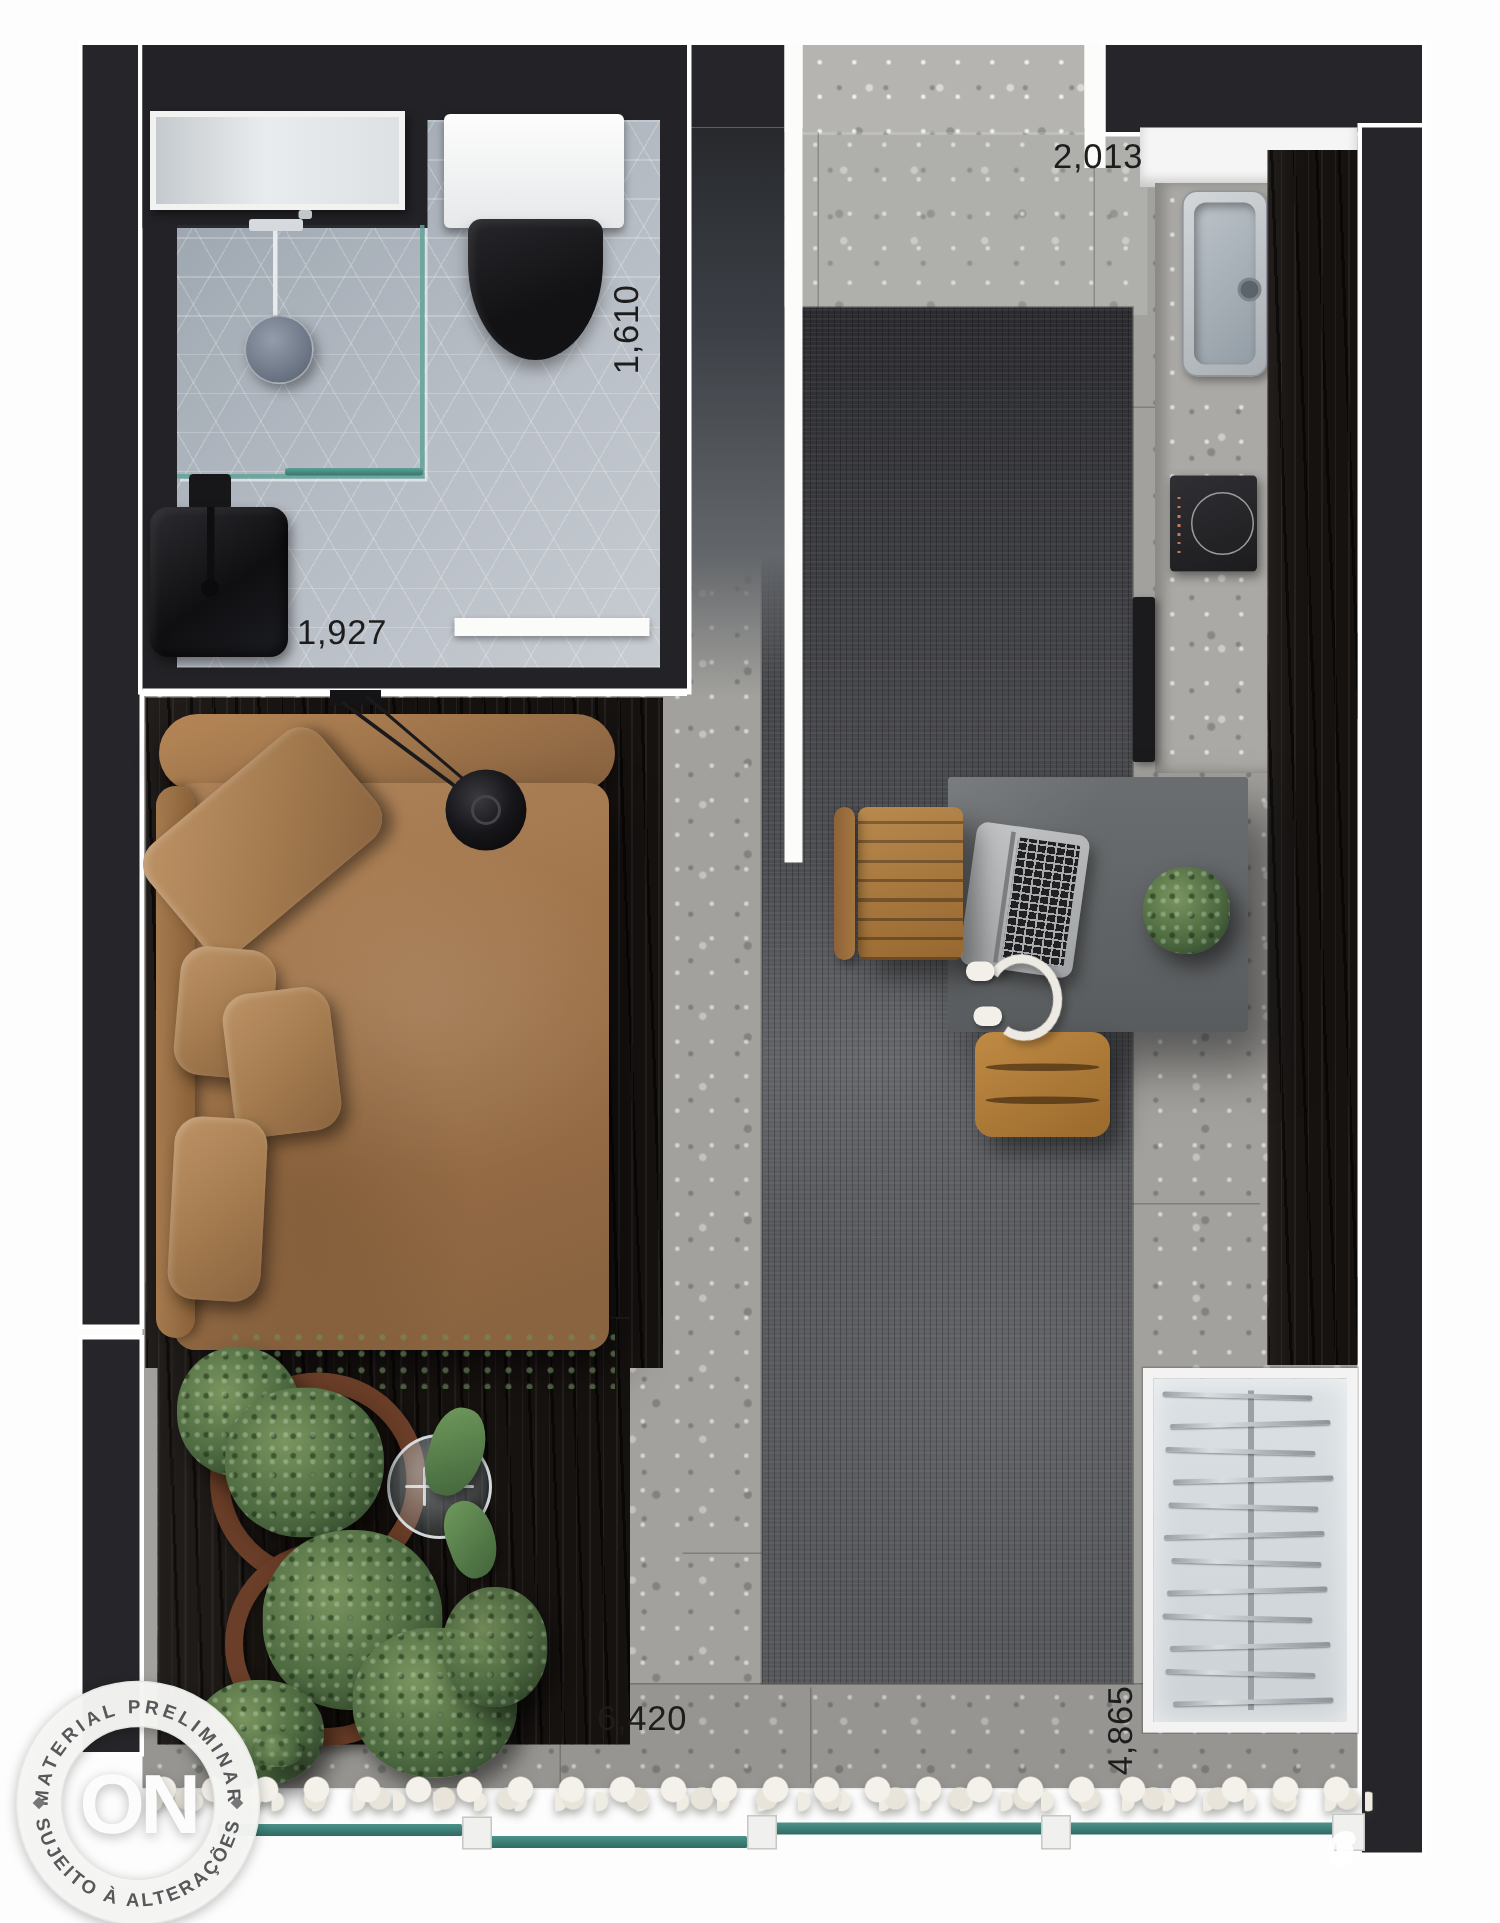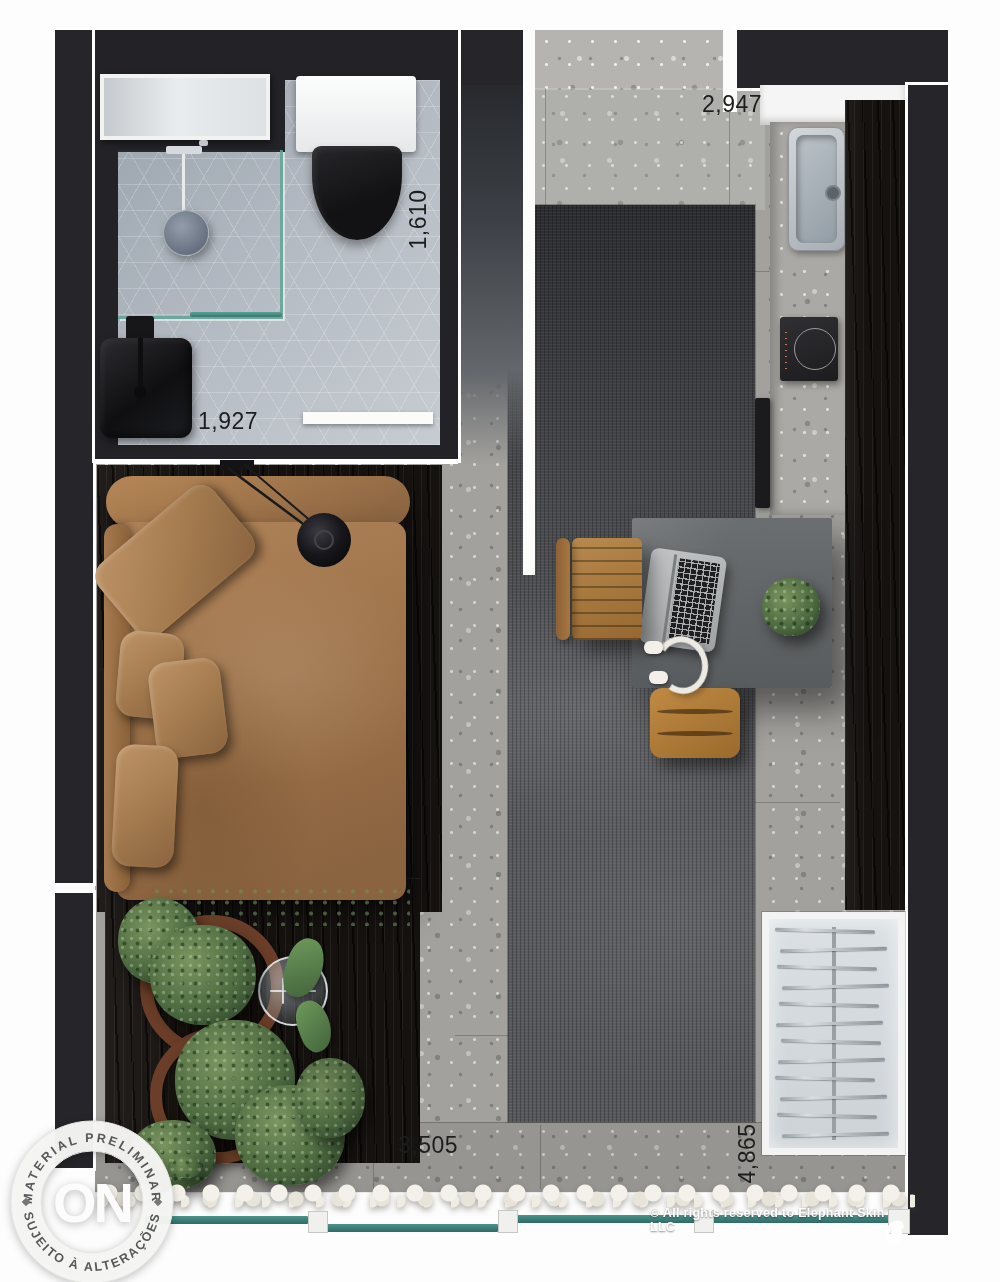--- a/index.html
+++ b/index.html
@@ -288,27 +288,26 @@
 
   <div class="abs curtain" style="left:100px;top:1184px;width:815px;height:30px;"></div>
   <div class="abs gbar" style="left:145px;top:1216px;width:163px;"></div>
   <div class="abs gbar" style="left:326px;top:1224px;width:172px;"></div>
   <div class="abs gbar" style="left:516px;top:1215px;width:374px;"></div>
   <div class="abs mullion" style="left:308px;top:1211px;width:18px;height:20px;"></div>
   <div class="abs mullion" style="left:498px;top:1210px;width:18px;height:21px;"></div>
   <div class="abs mullion" style="left:694px;top:1210px;width:18px;height:21px;"></div>
   <div class="abs mullion" style="left:888px;top:1209px;width:20px;height:23px;"></div>
 
-  <span class="dim" style="left:702px;top:91px;">2,947</span>
+  <span class="dim" style="left:702px;top:91px;">2,013</span>
   <span class="dim dim-v" style="left:372px;top:206px;width:92px;">1,610</span>
   <span class="dim" style="left:198px;top:408px;">1,927</span>
-  <span class="dim" style="left:398px;top:1132px;">3,505</span>
+  <span class="dim" style="left:398px;top:1132px;">6,420</span>
   <span class="dim dim-v" style="left:700px;top:1140px;width:94px;">4,865</span>
 
-  <span class="copyright" style="left:650px;top:1206px;width:240px;">© All rights reserved to Elephant Skin LLC</span>
   <svg class="abs" style="left:882px;top:1214px;z-index:6;" width="24" height="32" viewBox="0 0 24 32">
     <path d="M7 30 C3 26 2 18 6 12 C9 7 16 5 20 8 C23 11 22 15 19 16 C21 19 21 23 18 25 C20 27 19 30 16 29 C13 31 9 31 7 30 Z M9 14 C7 17 7 21 9 23" fill="#ffffff" opacity=".93"></path>
   </svg>
 
   <svg class="abs stamp-wrap" style="left:10px;top:1120px;" width="164" height="164" viewBox="0 0 164 164">
     <defs>
       <path id="arcTop" d="M 22,82 A 60,60 0 0 1 142,82"></path>
       <path id="arcBot" d="M 13,82 A 69,69 0 0 0 151,82"></path>
     </defs>
     <circle cx="82" cy="82" r="66" fill="none" stroke="#f6f6f4" stroke-width="30" opacity=".97"></circle>

